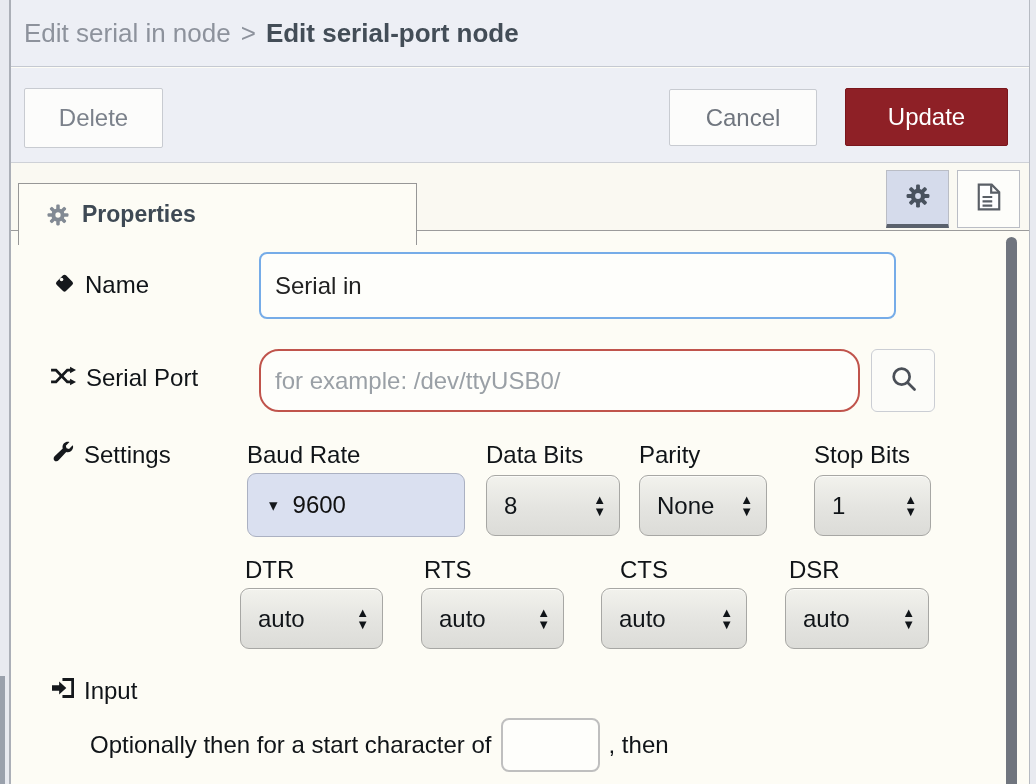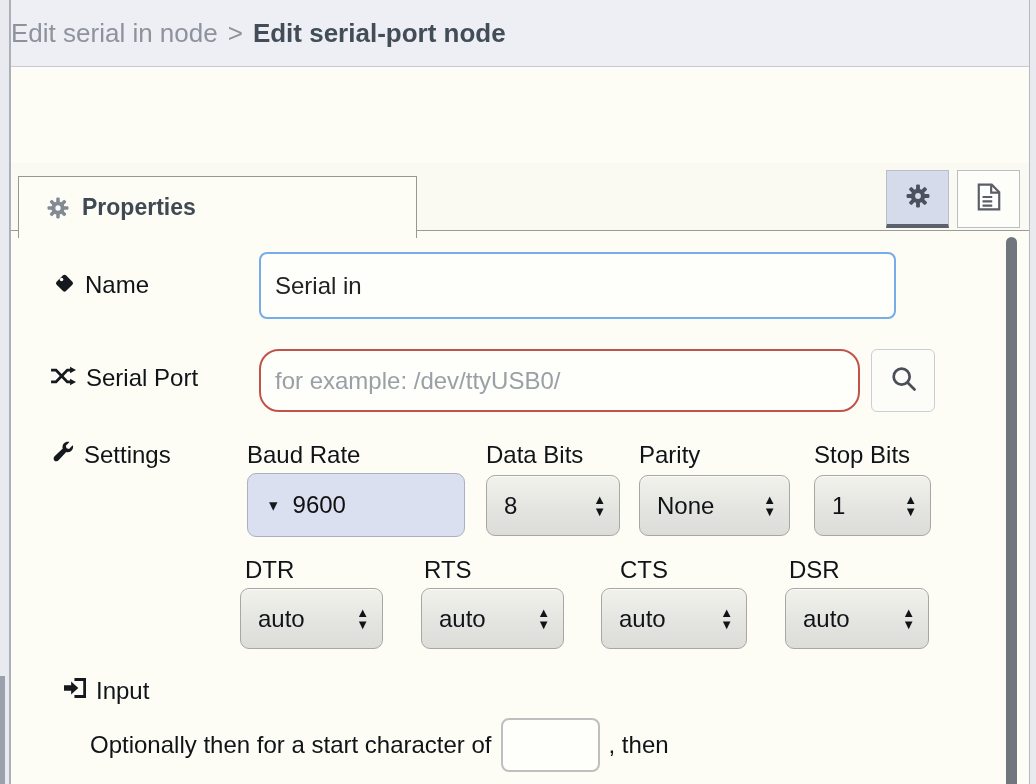--- a/index.html
+++ b/index.html
@@ -12,38 +12,38 @@
   
   .left-strip { position:absolute; left:0; top:0; width:11px; height:784px;
     background:#e8eaf0; border-right:2px solid #abafb7; }
   .left-thumb { position:absolute; left:0; top:676px; width:5px; height:108px;
     background:#9aa1ac; }
   .right-strip { position:absolute; left:1029px; top:0; width:7px; height:784px;
     background:#e8eaf0; border-left:1px solid #b6bac2; }
   
   .header { position:absolute; left:11px; top:0; width:1018px; height:67px;
     background:#edeff5; border-bottom:1px solid #c5c9d1;
-    display:flex; align-items:center; font-size:26px; }
+    display:flex; align-items:center; padding-left:13px; font-size:26px; }
   .crumb-parent { color:#8d929c; }
   .crumb-sep { color:#8d929c; margin:0 10px; }
   .crumb-current { color:#434d57; font-weight:bold; }
   
   .toolbar { position:absolute; left:11px; top:68px; width:1018px; height:95px;
     background:#edeff5; border-bottom:1px solid #ced1d7; }
   .btn { position:absolute; display:flex; align-items:center; justify-content:center;
     font-size:24px; border-radius:2px; cursor:pointer; }
   .btn-secondary { background:#fcfcfb; border:1px solid #c8cbd1; color:#70767f; }
   .btn-delete { left:13px; top:20px; width:139px; height:60px; color:#7b818b; }
   .btn-cancel { right:212px; top:21px; width:148px; height:57px; }
   .btn-update { right:21px; top:20px; width:163px; height:58px;
     background:#8e2026; border:1px solid #7a161c; color:#fff; }
   
   .tabbar { position:absolute; left:11px; top:163px; width:1018px; height:68px;
     background:#faf9f2; border-bottom:1px solid #9b9b9b; }
-  .tab-properties { position:absolute; left:7px; top:13px; width:399px; height:62px;
+  .tab-properties { position:absolute; left:7px; top:20px; width:399px; height:62px;
     background:#fdfcf5; border:1px solid #979797; border-bottom:none; z-index:2;
     display:flex; align-items:center; padding-left:28px; gap:13px; cursor:pointer; }
   .tab-properties .tab-label { font-size:23px; font-weight:bold; color:#3e4954; }
   .tab-gear { color:#828a94; display:flex; }
   .tabbar-buttons { position:absolute; right:9px; top:7px; display:flex; gap:8px; }
   .icon-btn { width:63px; height:58px; display:flex; align-items:center; justify-content:center;
     border:1px solid #babdc5; background:#fdfdfa; cursor:pointer; }
   .icon-btn-gear { background:#d5dbeb; border-bottom:4px solid #5a616c; color:#49525e; }
   .icon-btn-doc { color:#5a5f66; }
   .gear-hole-tab { fill:#fdfcf5; }
@@ -70,21 +70,21 @@
     display:flex; align-items:center; justify-content:space-between;
     padding:0 13px 0 17px; font-size:24px; cursor:pointer; }
   .sel .sel-value { color:#101418; }
   .spinner { display:flex; flex-direction:column; align-items:center; line-height:12px;
     font-size:13px; color:#101418; }
   .baud-sel { position:absolute; left:247px; top:473px; width:218px; height:64px;
     background:#dae0f0; border:1px solid #abb1c2; border-radius:9px;
     display:flex; align-items:center; gap:15px; padding-left:21px; font-size:24px; cursor:pointer; }
   .baud-caret { font-size:17px; color:#15181c; }
   .sel-databits { left:486px; top:475px; width:134px; }
-  .sel-parity  { left:639px; top:475px; width:151px; }
+  .sel-parity  { left:639px; top:475px; width:128px; }
   .sel-stopbits{ left:814px; top:475px; width:117px; }
   .sel-dtr { left:240px; top:588px; width:143px; }
   .sel-rts { left:421px; top:588px; width:143px; }
   .sel-cts { left:601px; top:588px; width:146px; }
   .sel-dsr { left:785px; top:588px; width:144px; }
   
   .wait-row { position:absolute; left:90px; top:716px; height:58px;
     display:flex; align-items:center; gap:9px; font-size:24px; color:#101418; }
   .char-input { width:99px; height:54px; border:2px solid #bfbfbf; border-radius:8px;
     background:#fefefb; font-size:24px; text-align:center; outline:none; }
@@ -100,20 +100,25 @@
   <div class="left-strip"></div>
   <div class="left-thumb"></div>
   <div class="right-strip"></div>
 
   <div class="header">
     <span class="crumb-parent">Edit serial in node</span>
     <span class="crumb-sep">&gt;</span>
     <span class="crumb-current">Edit serial-port node</span>
   </div>
 
+  <div class="toolbar">
+    <div class="btn btn-secondary btn-delete">Delete</div>
+    <div class="btn btn-secondary btn-cancel">Cancel</div>
+    <div class="btn btn-update">Update</div>
+  </div>
 
   <div class="tabbar">
     <div class="tab-properties">
       <span class="tab-gear">
         <svg viewBox="0 0 20 20" width="22" height="22">
           <g fill="currentColor">
             <rect x="8.4" y="0.5" width="3.2" height="19" rx="1"></rect>
             <rect x="0.5" y="8.4" width="19" height="3.2" rx="1"></rect>
             <g transform="rotate(45 10 10)">
               <rect x="8.4" y="0.5" width="3.2" height="19" rx="1"></rect>
@@ -258,21 +263,21 @@
       </span>
   </div>
   <div class="sel sel-dsr">
     <span class="sel-value">auto</span>
     <span class="spinner">
         <span>▲</span>
         <span>▼</span>
       </span>
   </div>
 
-  <div class="field-label" style="left:64px; top:677px;">
+  <div class="field-label" style="left:52px; top:677px;">
     <span>
       <svg viewBox="0 0 20 20" width="22" height="22" fill="#15181c">
         <path d="M13 10 6.5 4.2v3.3H0v5h6.5v3.3z"></path>
         <path d="M9.5 1v2.6h8v12.8h-8V19H20V1z"></path>
       </svg>
     </span>
     <span>Input</span>
   </div>
 
   <div class="wait-row">

